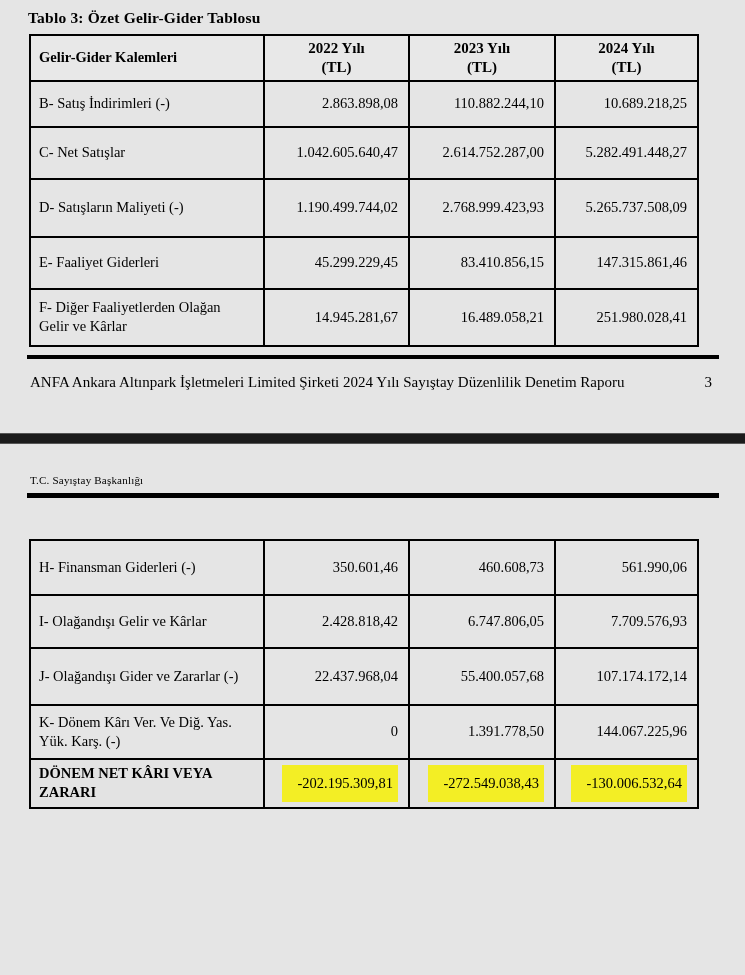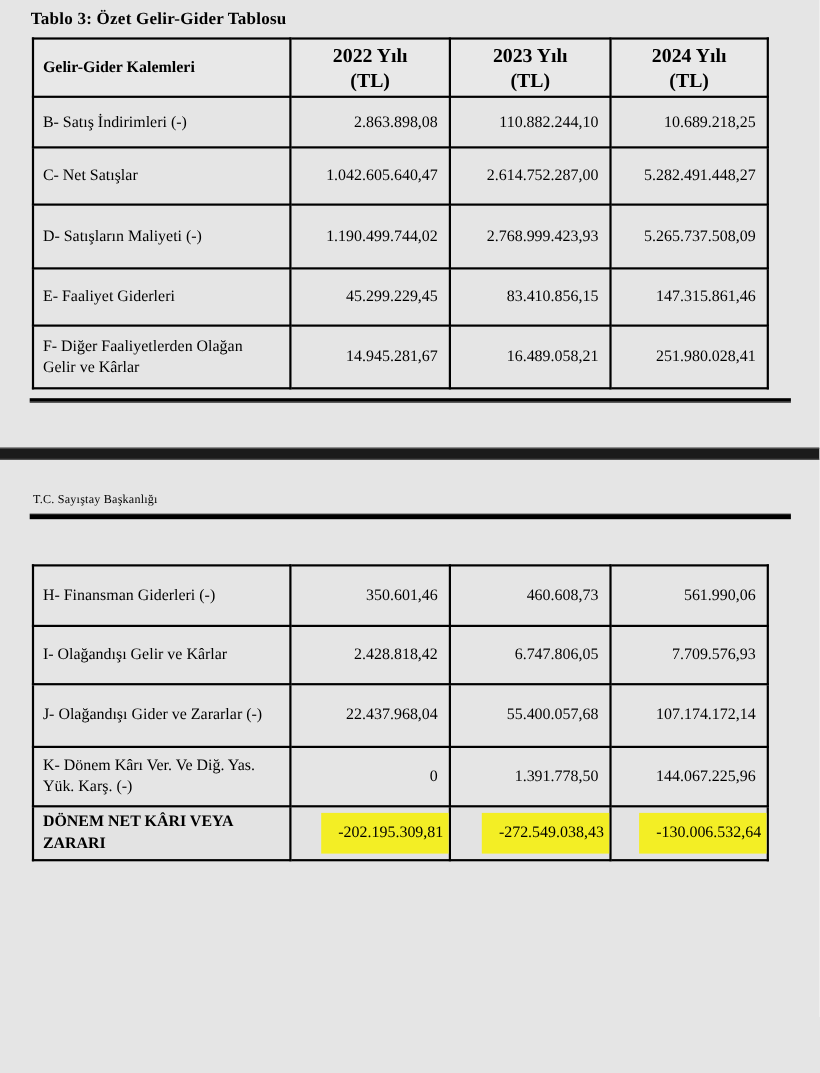--- a/index.html
+++ b/index.html
@@ -40,21 +40,21 @@
     background: #e8e8e8;
     text-align: left;
     font-weight: bold;
     font-size: 14.5px;
     padding: 4px 8px;
   }
   th.hdr-year {
     background: #e8e8e8;
     text-align: center;
     font-weight: bold;
-    font-size: 18px;
+    font-size: 15px;
     white-space: pre-line;
     line-height: 1.25;
     padding: 3px 4px;
   }
   td.lbl {
     text-align: left;
     padding: 4px 10px 4px 8px;
     line-height: 1.3;
   }
   td.num {
@@ -62,21 +62,21 @@
     padding: 4px 10px 4px 4px;
     white-space: nowrap;
   }
   tr.total-row td {
     background: #e3e3e3;
   }
   tr.total-row td.lbl {
     font-weight: bold;
     line-height: 1.35;
   }
-  tr.total-row td.num { padding-right: 0; }
+  tr.total-row td.num { padding-right: 10px; }
   .hl {
     display: inline-block;
     background: #f3ee25;
     padding: 10px 5px 10px 16px;
   }
 
   .rule-thick-thin {
     margin-top: 8px;
     margin-left: 27px;
     width: 692px;
@@ -176,20 +176,24 @@
         <td class="lbl">F- Diğer Faaliyetlerden Olağan Gelir ve Kârlar</td>
         <td class="num">14.945.281,67</td>
         <td class="num">16.489.058,21</td>
         <td class="num">251.980.028,41</td>
       </tr>
     </tbody>
   </table>
 
   <div class="rule-thick-thin"></div>
 
+  <div class="footer-row">
+    <div class="footer-text">ANFA Ankara Altınpark İşletmeleri Limited Şirketi 2024 Yılı Sayıştay Düzenlilik Denetim Raporu</div>
+    <div class="footer-pagenum">3</div>
+  </div>
 
   <div class="page-separator"></div>
 
   <div class="p2-header">T.C. Sayıştay Başkanlığı</div>
   <div class="rule-thin-thick"></div>
 
   <table class="fin-table t2">
     <colgroup>
       <col style="width:234px">
         <col style="width:145px">

